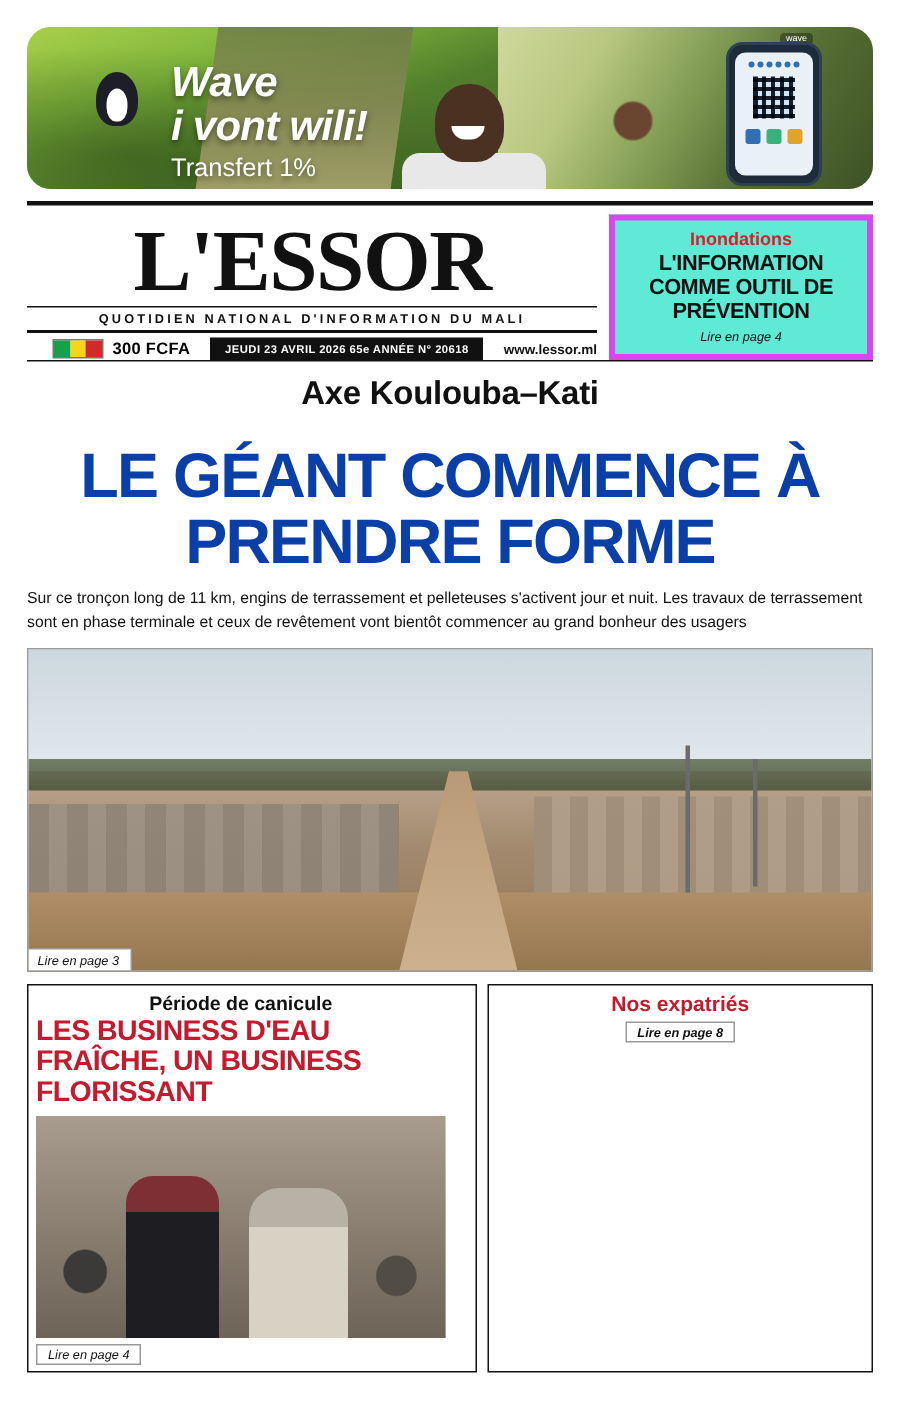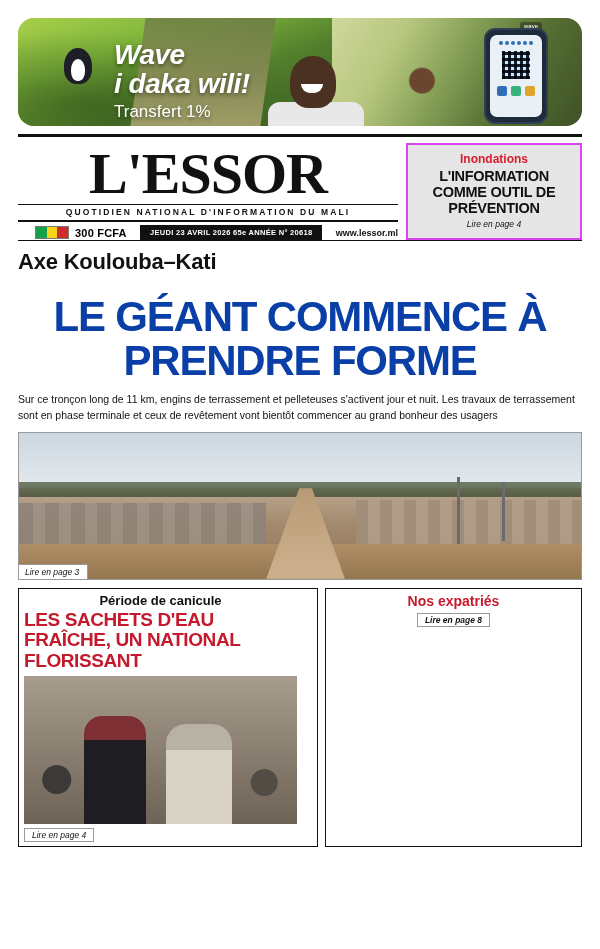--- a/index.html
+++ b/index.html
@@ -124,53 +124,53 @@
   .price { font-size: 11px; font-weight: 700; letter-spacing: .2px; }
   .dateline-wrap { flex: 1 1 auto; display: flex; justify-content: center; }
   .dateline {
     background: #111; color: #fff; font-size: 7.5px; font-weight: 700;
     padding: 3px 10px; letter-spacing: .3px; white-space: nowrap;
   }
   .website { font-size: 9px; font-weight: 700; color: #111; }
 
   .masthead-right {
     width: 176px; flex: none;
-    border: 2px solid #d946ef; background: #e5e5e5;
+    border: 4px solid #d946ef; background: #5eead4;
     padding: 4px 5px 5px 5px; text-align: center;
     display: flex; flex-direction: column; justify-content: center;
   }
   .mr-kicker {
     color: #d81e2c; font-size: 12px; font-weight: 700; line-height: 1.1;
     margin-bottom: 2px;
   }
   .mr-title {
     font-size: 14.5px; font-weight: 700; color: #111; line-height: 1.12;
     letter-spacing: -.3px;
   }
   .mr-ref {
     font-style: italic; font-size: 8.5px; color: #111; margin-top: 3px;
   }
 
   
   .lead { margin-top: 8px; }
   .lead-kicker {
-    font-size: 22px; font-weight: 700; color: #111;
+    text-align: center; font-size: 22px; font-weight: 700; color: #111;
     letter-spacing: -.2px;
   }
   .lead-title {
     text-align: center; color: #0b3fa8;
     font-size: 42px; font-weight: 700; line-height: 1.04;
     letter-spacing: -1.2px; margin-top: 20px;
   }
   .lead-standfirst {
     margin-top: 10px; font-size: 10.5px; line-height: 1.5; color: #111;
     text-align: left;
   }
   .lead-photo {
-    position: relative; margin-top: 8px; width: 100%; height: 148px;
+    position: relative; margin-top: 8px; width: 100%; height: 216px;
     border: 1px solid #999; overflow: hidden;
     background: linear-gradient(180deg,#c3cfd8 0%, #d6dee4 28%, #b9a48c 40%, #a38a6e 62%, #8e7355 100%);
   }
   .lp-sky { position:absolute; inset:0 0 62% 0; background: linear-gradient(180deg,#ccd7df,#e3e9ed); }
   .lp-treeline { position:absolute; left:0; right:0; top:34%; height:10%; background: linear-gradient(180deg,#5e6a4d,#46513a); opacity:.85; }
   .lp-road {
     position: absolute; left: 44%; top: 38%; width: 14%; height: 62%;
     background: linear-gradient(180deg,#b99a77,#cdb18d);
     clip-path: polygon(42% 0, 58% 0, 100% 100%, 0 100%);
   }
@@ -265,21 +265,21 @@
   <div class="ad-banner">
     <div class="ad-left"></div>
     <div class="ad-road"></div>
     <div class="ad-right-photo"></div>
     <div class="ad-man-body"></div>
     <div class="ad-man-head"></div>
     <div class="ad-smile"></div>
     <div class="ad-penguin"></div>
     <div class="ad-text">
       <div class="l1">Wave</div>
-      <div class="l2">i daka wili!</div>
+      <div class="l2">i vont wili!</div>
       <div class="l3">Transfert 1%</div>
     </div>
     <div class="ad-badge">wave</div>
     <div class="ad-phone">
       <div class="ad-phone-screen">
         <div class="ad-dots">
             <i></i>
             <i></i>
             <i></i>
             <i></i>
@@ -334,21 +334,21 @@
       <div class="lp-pole" style="left:78%; top:30%; height:46%;"></div>
       <div class="lp-pole" style="left:86%; top:34%; height:40%;"></div>
       <div class="photo-ref">Lire en page 3</div>
     </div>
   </div>
 
   <div class="bottom-row">
 
     <div class="col-left">
       <div class="bl-kicker">Période de canicule</div>
-      <div class="bl-title">LES SACHETS D'EAU FRAÎCHE, UN NATIONAL FLORISSANT</div>
+      <div class="bl-title">LES BUSINESS D'EAU FRAÎCHE, UN BUSINESS FLORISSANT</div>
       <div class="bl-photo">
         <div class="blp-crowd"></div>
         <div class="blp-w1"></div>
         <div class="blp-w2"></div>
       </div>
       <div class="ref-row">
         <div class="small-ref">Lire en page 4</div>
       </div>
     </div>
 

